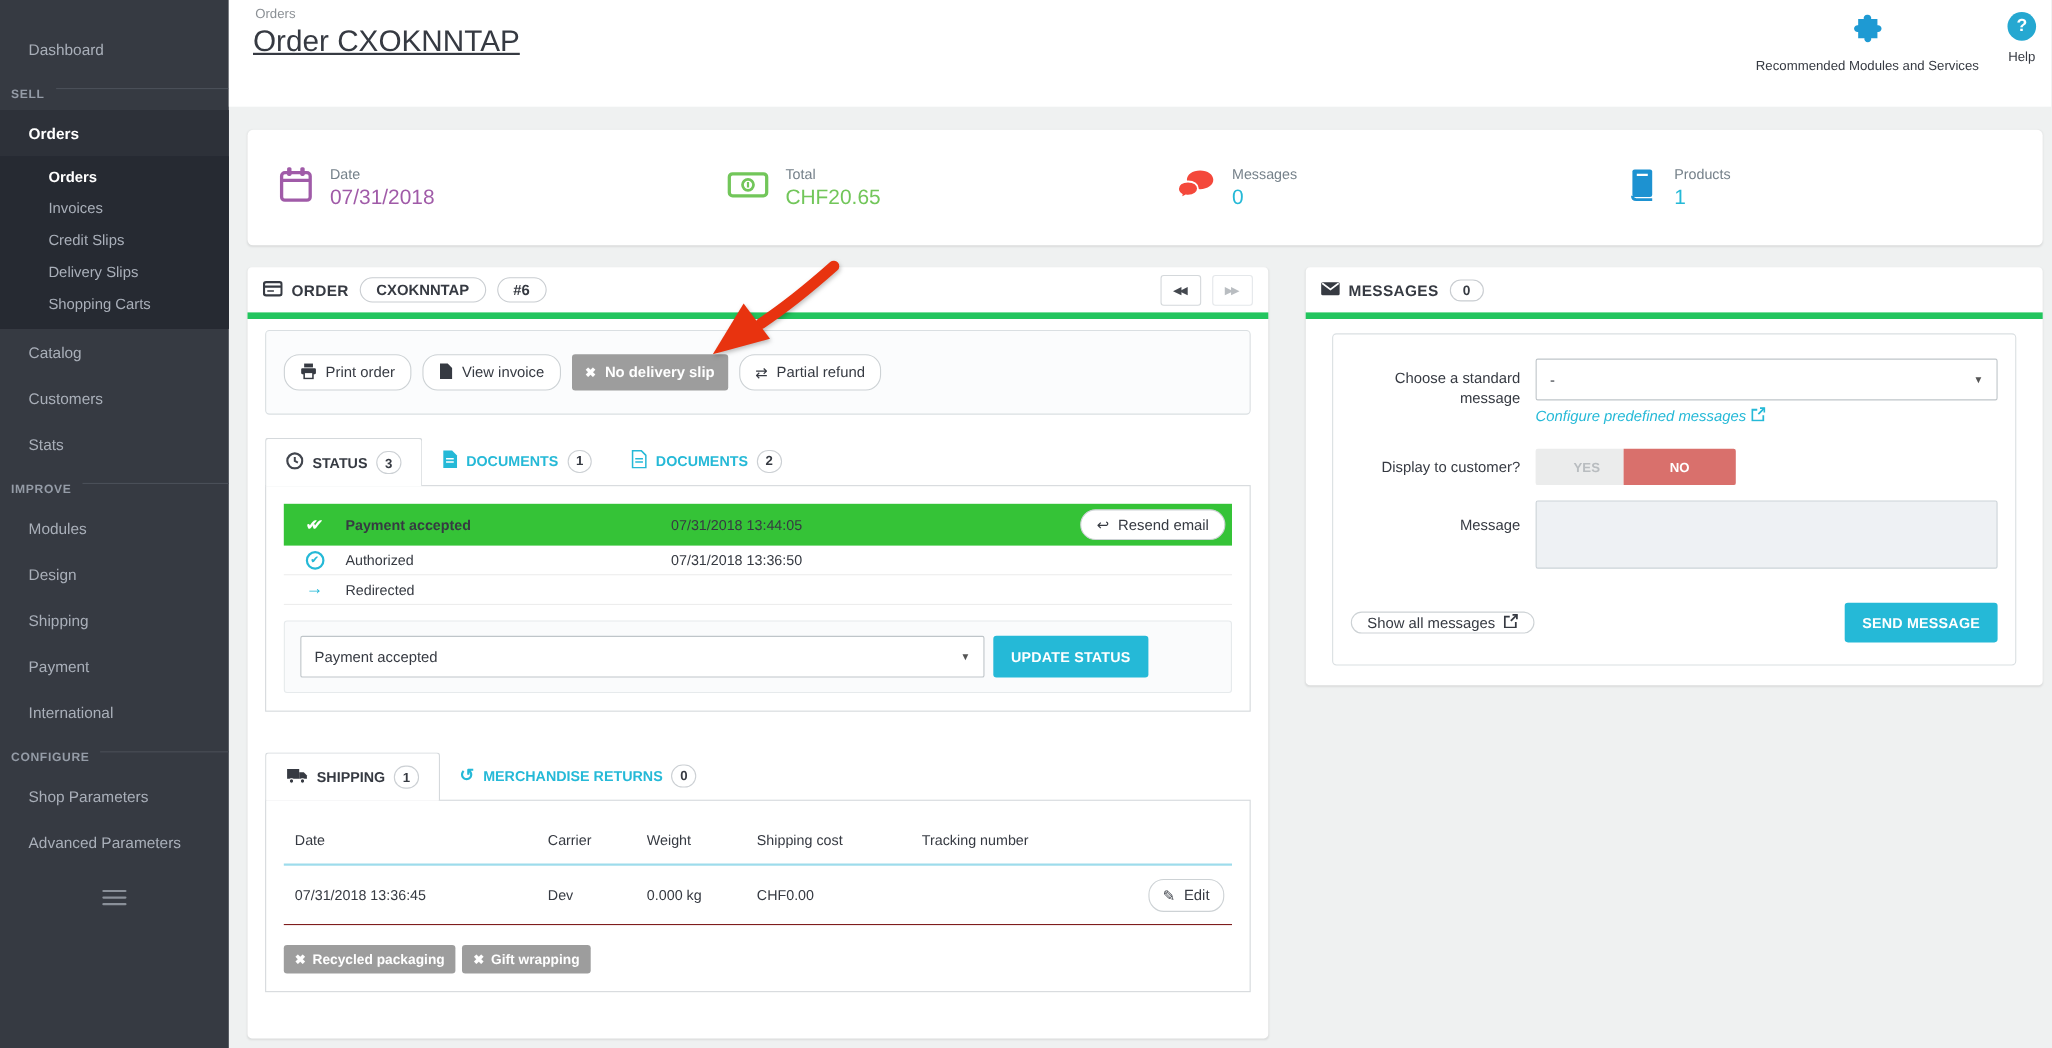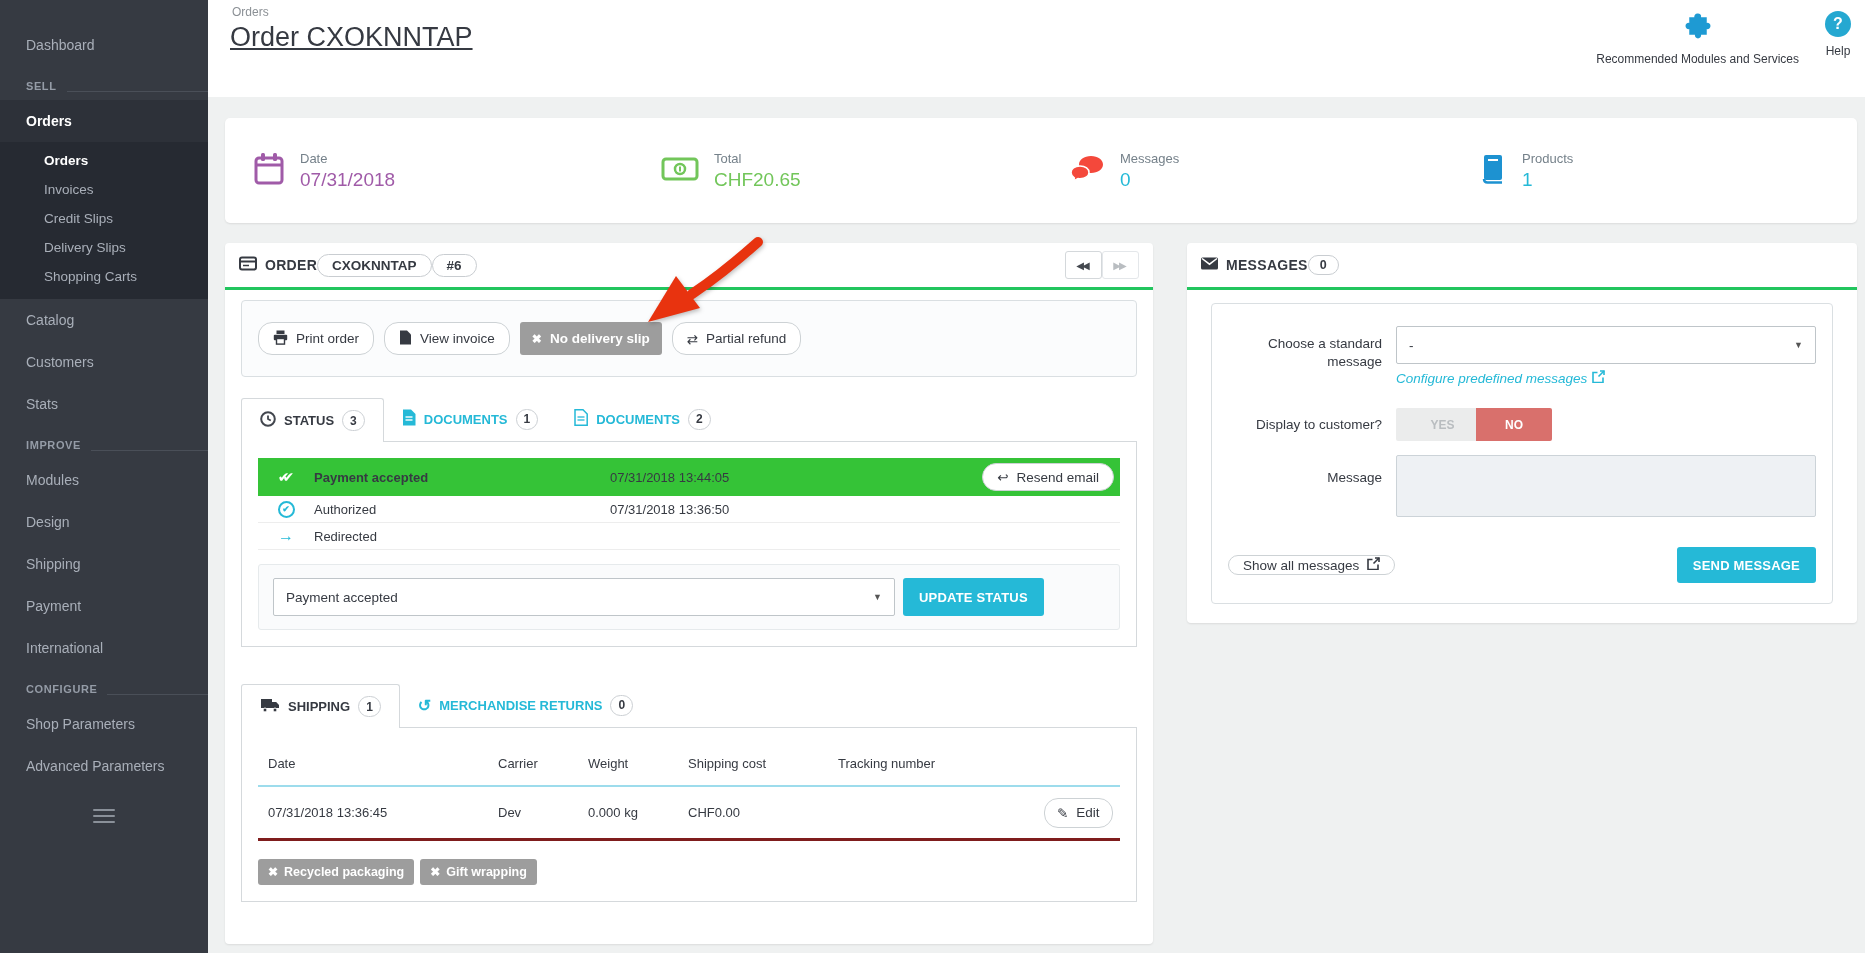--- a/index.html
+++ b/index.html
@@ -2,21 +2,21 @@
 <html><head>
 <meta charset="utf-8">
 <style>
   * { margin:0; padding:0; box-sizing:border-box; }
   body { font-family:"Liberation Sans", sans-serif; background:#eff1f1; }
   .app { position:relative; width:1865px; height:953px; background:#eff1f1; overflow:hidden; }
 
   
   .sidebar { position:absolute; left:0; top:0; width:208px; height:953px; background:#363a42; color:#a9afb9; font-size:14px; padding-top:24px; }
   .side-item { padding:13px 10px 13px 26px; cursor:pointer; }
-  .side-section { display:flex; align-items:flex-end; gap:10px; padding:14px 0 8px 10px; font-size:11px; font-weight:bold; color:#959ca7; letter-spacing:.6px;margin-left:16px; }
+  .side-section { display:flex; align-items:flex-start; gap:10px; padding:14px 0 8px 10px; font-size:11px; font-weight:bold; color:#959ca7; letter-spacing:.6px; }
   .side-section .rule { flex:1; border-top:1px solid #4a4f58; }
   .side-group { background:#2d3139; }
   .side-group .parent { color:#fff; font-weight:bold; padding:13px 10px 13px 26px; }
   .side-sub { background:#262a32; padding:4px 0 8px; }
   .sub-item { padding:7px 10px 7px 44px; font-size:13.5px; color:#a9afb9; cursor:pointer; }
   .sub-item.active { color:#fff; font-weight:bold; }
   .hamburger { margin:22px auto 0; width:22px; cursor:pointer; }
   .hamburger i { display:block; height:2px; background:#8a9099; margin:4px 0; border-radius:1px; }
 
   
@@ -31,21 +31,21 @@
   
   .kpi-card { position:absolute; left:225px; top:118px; width:1632px; height:105px; background:#fff; border-radius:5px; box-shadow:0 1px 2px rgba(0,0,0,.09); display:flex; align-items:center; }
   .kpi { flex:1; display:flex; align-items:center; padding-left:28px; gap:15px; }
   .kpi .k-label { font-size:13px; color:#75818a; margin-bottom:3px; }
   .kpi .k-value { font-size:19px; }
 
   
   .panel { position:absolute; background:#fff; border-radius:4px; box-shadow:0 1px 2px rgba(0,0,0,.09); }
   .panel-left  { left:225px; top:243px; width:928px; height:701px; }
   .panel-right { left:1187px; top:243px; width:670px; height:380px; }
-  .panel-head { height:47px; border-bottom:3px solid #22c55e; display:flex; align-items:center; padding:0 14px; }
+  .panel-head { height:47px; border-bottom:6px solid #22c55e; display:flex; align-items:center; padding:0 14px; gap:10px; }
   .panel-title { font-weight:bold; font-size:14px; color:#363a42; letter-spacing:.3px; display:flex; align-items:center; gap:8px; }
   .pill { border:1px solid #c9cdd1; border-radius:16px; padding:3px 14px; font-weight:bold; font-size:13.5px; color:#363a42; background:#fff; }
   .pill.count { padding:2px 11px; font-size:12.5px; }
   .head-spacer { flex:1; }
   .nav-btn { width:37px; height:28px; border:1px solid #d4d8db; border-radius:3px; background:#fff; font-size:10px; letter-spacing:-2px; color:#44484f; display:flex; align-items:center; justify-content:center; cursor:pointer; padding-right:3px; }
   .nav-btn.disabled { color:#b9bdc1; border-color:#e4e7ea; cursor:default; }
 
   
   .action-well { margin:10px 16px 0; border:1px solid #dadfe2; border-radius:4px; background:#fbfcfd; padding:21px 16px; display:flex; gap:10px; }
   .btn { display:inline-flex; align-items:center; gap:8px; background:#fff; border:1px solid #cdd2d5; border-radius:14px; padding:0 14px; height:33px; font-size:13.5px; color:#363a42; cursor:pointer; white-space:nowrap; }
@@ -73,34 +73,34 @@
   .blue-arrow { color:#25b9d7; font-weight:bold; font-size:16px; }
   .resend { height:28px; margin-right:6px; }
 
   .update-well { margin-top:14px; background:#fafbfc; border:1px solid #e6eaec; border-radius:3px; padding:13px 14px; display:flex; gap:8px; }
   .selectbox { position:relative; height:38px; border:1px solid #bfc5c9; border-radius:2px; background:#fff; display:flex; align-items:center; padding:0 30px 0 12px; font-size:13.5px; color:#363a42; cursor:pointer; }
   .selectbox .caret { position:absolute; right:12px; font-size:9px; color:#555; }
   .btn-blue { background:#25b9d7; color:#fff; font-weight:bold; font-size:13px; border:none; border-radius:3px; padding:0 16px; height:38px; display:inline-flex; align-items:center; justify-content:center; letter-spacing:.2px; cursor:pointer; white-space:nowrap; }
 
   
   .thead { display:flex; padding:12px 0 14px; font-size:13px; color:#363a42; border-bottom:2px solid #9ddcec; }
-  .trow { display:flex; align-items:center; min-height:54px; border-bottom:3px solid #7f1d1d; font-size:13px; color:#363a42; }
+  .trow { display:flex; align-items:center; min-height:54px; border-bottom:1px solid #7f1d1d; font-size:13px; color:#363a42; }
   .c-date { width:240px; padding-left:10px; } .c-carrier { width:90px; } .c-weight { width:100px; } .c-cost { width:150px; } .c-track { flex:1; } .c-edit { width:76px; }
   .edit-btn { height:30px; padding:0 12px; }
   .badges-row { display:flex; gap:6px; margin-top:18px; }
 
   
   .msg-well { margin:13px 24px; border:1px solid #dadfe2; border-radius:4px; padding:22px 16px 20px; }
   .form-row { display:flex; }
   .flabel { width:168px; text-align:right; padding-right:14px; font-size:13.5px; color:#363a42; line-height:1.35; padding-top:9px; }
   .fcontrol { flex:1; }
   .link-row { margin-top:6px; display:flex; align-items:center; gap:5px; font-size:13.5px; color:#25b9d7; font-style:italic; cursor:pointer; }
   .seg { display:inline-flex; margin-top:0; }
   .seg-yes { width:80px; height:33px; background:#ebecec; color:#b9bdc0; font-weight:bold; font-size:12px; display:flex; align-items:center; justify-content:center; border-radius:2px 0 0 2px; cursor:pointer;padding-left:13px; }
-  .seg-no { width:76px; height:33px; background:#d9706c; color:#fff; font-weight:bold; font-size:12px; display:flex; align-items:center; justify-content:center; border-radius:0 2px 2px 0; cursor:pointer; }
+  .seg-no { width:102px; height:33px; background:#d9706c; color:#fff; font-weight:bold; font-size:12px; display:flex; align-items:center; justify-content:center; border-radius:0 2px 2px 0; cursor:pointer; }
   .msg-textarea { width:100%; height:62px; background:#eef1f4; border:1px solid #ccd3d8; border-radius:2px; resize:none; font-family:"Liberation Sans", sans-serif; font-size:13px; padding:8px; color:#363a42; }
   .msg-buttons { display:flex; justify-content:space-between; align-items:center; margin-top:26px; }
   .btn36 { height:20px;text-align:right; }
 
   .annot-arrow { position:absolute; left:598px; top:232px; z-index:6; pointer-events:none; filter:drop-shadow(1px 2px 2px rgba(0,0,0,.25)); }
 </style>
 </head>
 <body>
 
 <div class="app">

